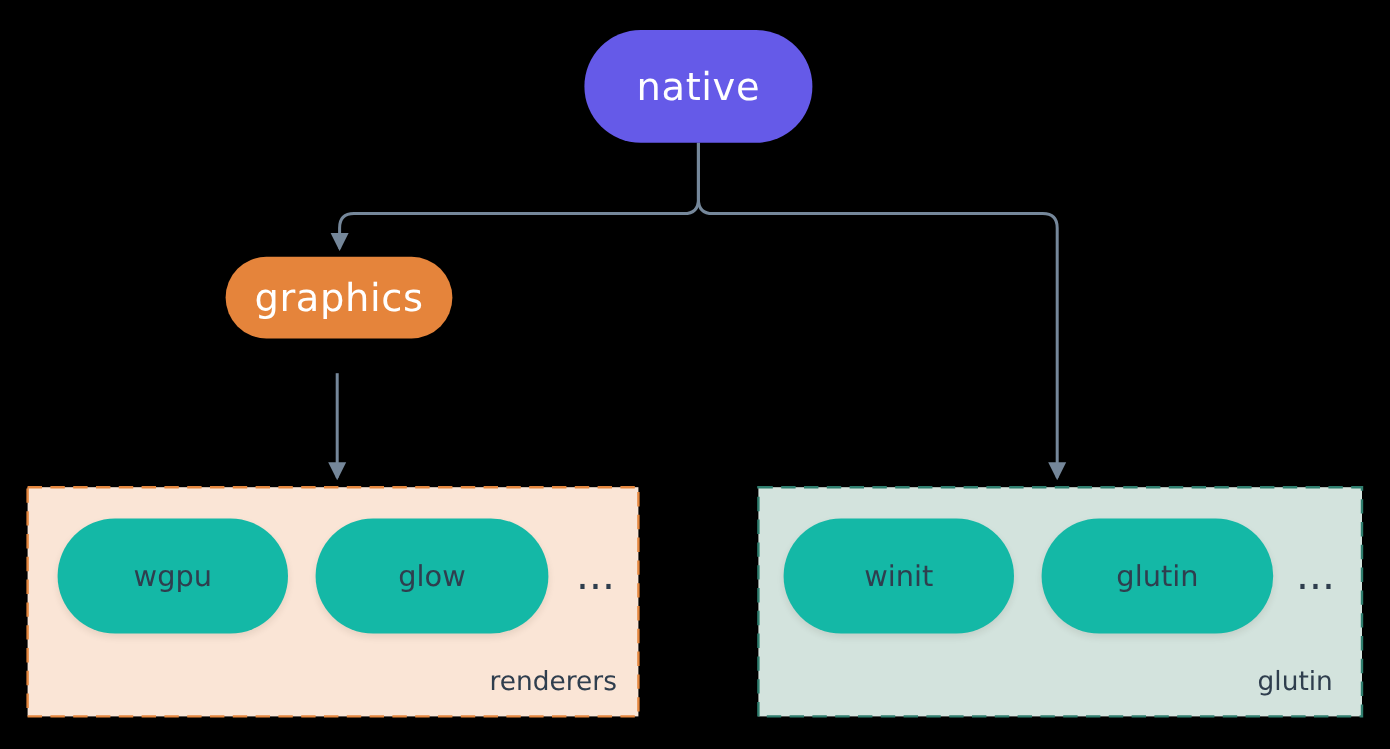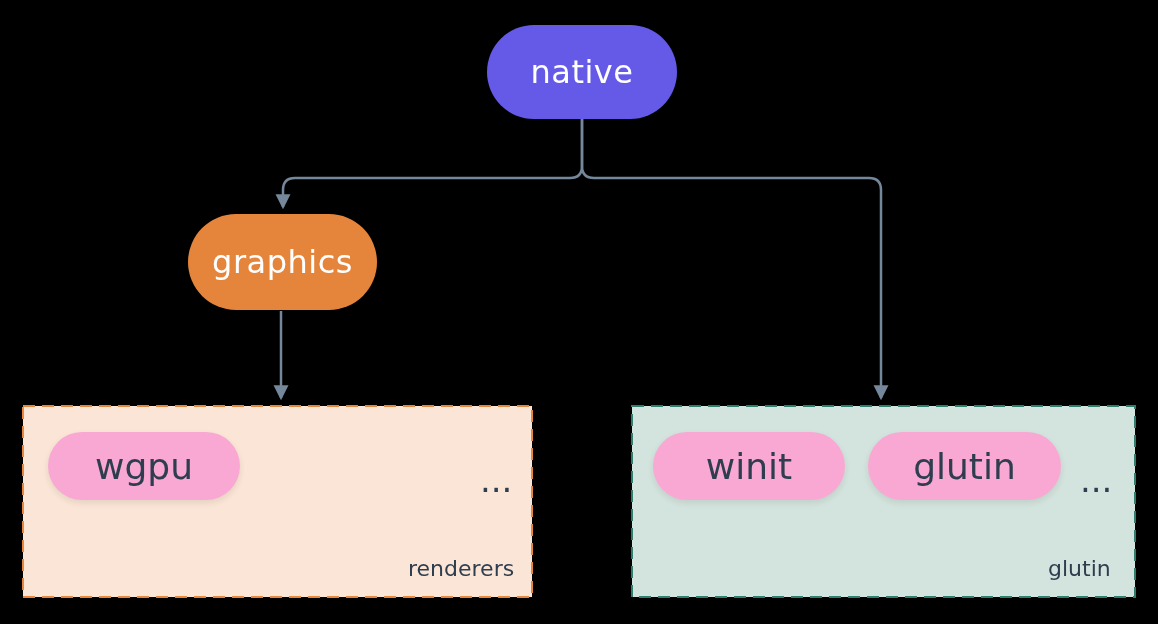--- a/index.html
+++ b/index.html
@@ -30,34 +30,34 @@
     letter-spacing: 0.5px;
   }
   .node-native {
     left: 487px; top: 25px;
     width: 190px; height: 94px;
     border-radius: 47px;
     background: #655AE8;
   }
   .node-graphics {
     left: 188px; top: 214px;
-    width: 189px; height: 96px;
+    width: 189px; height: 68px;
     border-radius: 48px;
     background: #E5843B;
   }
   .pill {
     position: absolute;
     top: 432px;
-    height: 68px;
+    height: 96px;
     display: flex;
     align-items: center;
     justify-content: center;
-    background: #f9a8d4;
+    background: #14b8a6;
     color: #2F3E4E;
-    font-size: 36px;
+    font-size: 24px;
     border-radius: 48px;
     box-shadow: 0 3px 6px rgba(50, 35, 20, 0.10);
   }
   .pill-wgpu   { left: 48px;  width: 192px; }
   .pill-glow   { left: 263px; width: 194px; }
   .pill-winit  { left: 653px; width: 192px; }
   .pill-glutin { left: 868px; width: 193px; }
   .ellipsis {
     position: absolute;
     top: 459px;
@@ -98,20 +98,21 @@
 
     <path d="M 281 311 L 281 398" fill="none" stroke-width="2.5" marker-end="url(#arrow)" stroke="#75879A"></path>
   </svg>
 
   <div class="node node-native">native</div>
 
   <div class="node node-graphics">graphics</div>
 
   <div class="pill pill-wgpu">wgpu</div>
 
+  <div class="pill pill-glow">glow</div>
 
   <span class="ellipsis ellipsis-renderers">...</span>
 
   <span class="group-label label-renderers">renderers</span>
 
   <div class="pill pill-winit">winit</div>
 
   <div class="pill pill-glutin">glutin</div>
 
   <span class="ellipsis ellipsis-shells">...</span>

